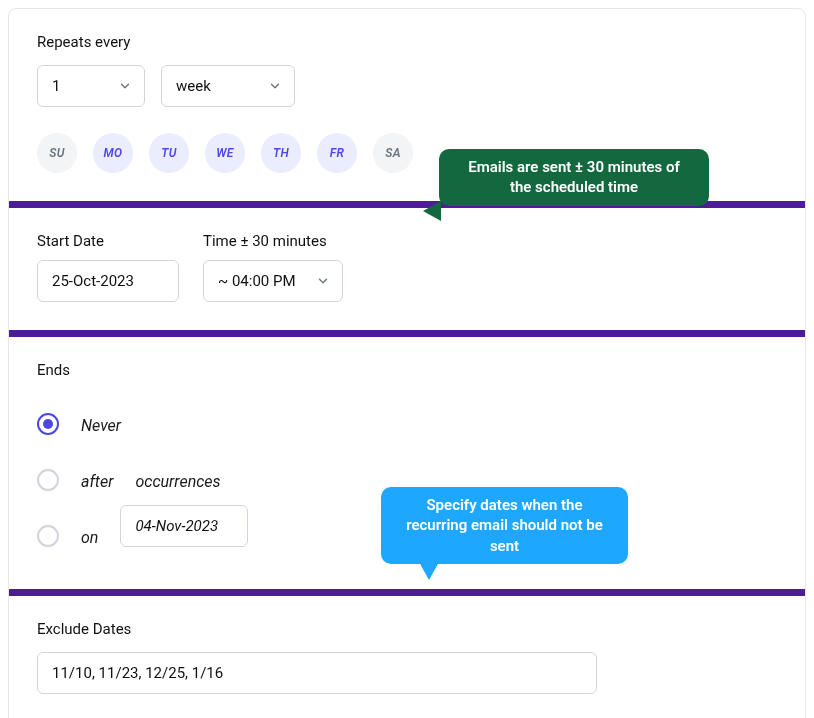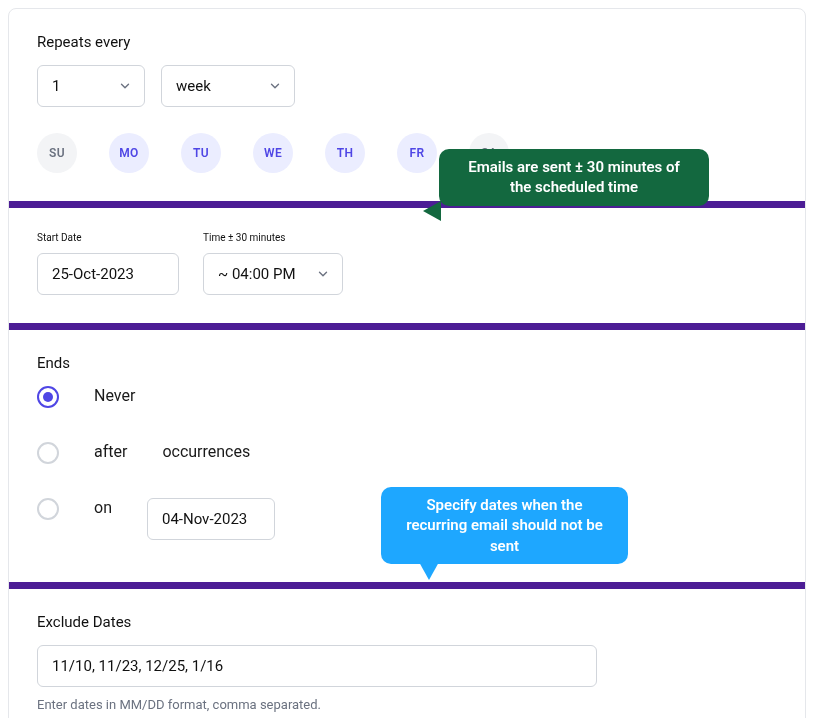--- a/index.html
+++ b/index.html
@@ -42,42 +42,44 @@
     color: #111;
     cursor: pointer;
   }
   .chev {
     margin-left: 10px;
     display: inline-flex;
   }
   .chev svg { display:block; }
   .days {
     display: flex;
-    gap: 32px;
+    gap: 16px;
     margin-top: 26px;
+    font-style: italic;
   }
   .day-chip {
     width: 40px; height: 40px;
     border-radius: 50%;
     display: inline-flex;
     align-items: center; justify-content: center;
     font-size: 12px;
     font-weight: 600;
     letter-spacing: 0.3px;
     cursor: pointer;
   }
   .day-off { background: #f3f4f6; color: #6b7280; }
   .day-on  { background: #ebedff; color: #4f46e5; }
   .field-group { display:flex; gap: 24px; }
   .field { display:flex; flex-direction:column; }
-  .field .lbl { font-size: 10px; color:#111; margin-bottom: 10px; }
+  .field .lbl { font-size: 15px; color:#111; margin-bottom: 10px; }
   .ends-row {
-    display:flex; align-items:flex-start; gap: 35px;
+    display:flex; align-items:flex-end; gap: 22px;
     margin-top: 10px; margin-bottom: 14px;
     min-height: 42px;
+    font-style: italic;
   }
   .radio {
     width: 22px; height: 22px; border-radius: 50%;
     border: 2px solid #d1d5db;
     display:inline-flex; align-items:center; justify-content:center;
     cursor:pointer; flex-shrink:0;
   }
   .radio.checked { border-color: #4f46e5; }
   .radio.checked::after {
     content:""; width:10px; height:10px; border-radius:50%;
@@ -209,21 +211,20 @@
         <span>04-Nov-2023</span>
       </div>
     </div>
   </div>
 
   <div class="section">
     <div class="label">Exclude Dates</div>
     <div class="text-input">
       <span>11/10, 11/23, 12/25, 1/16</span>
     </div>
-    <div class="helper">Enter dates in MM/DD format, comma separated.</div>
   </div>
 
   <div class="callout green">
     <div class="tail"></div>
     <span>Emails are sent ± 30 minutes of the scheduled time</span>
   </div>
   <div class="callout blue">
     <div class="tail"></div>
     <span>Specify dates when the recurring email should not be sent</span>
   </div>

